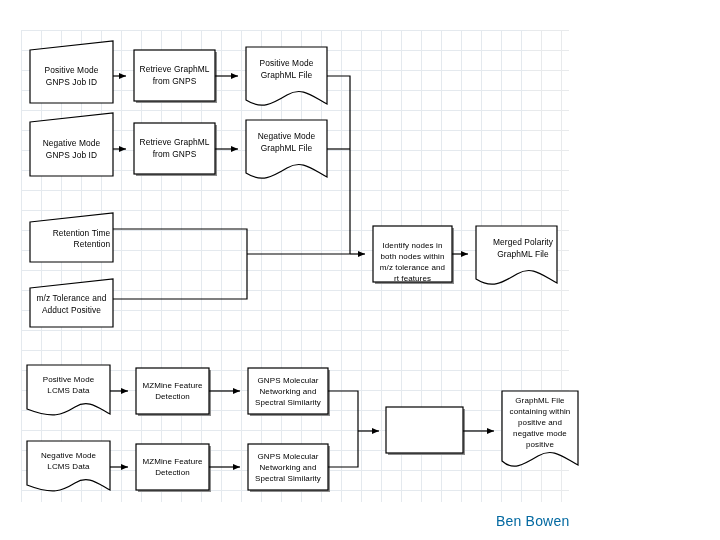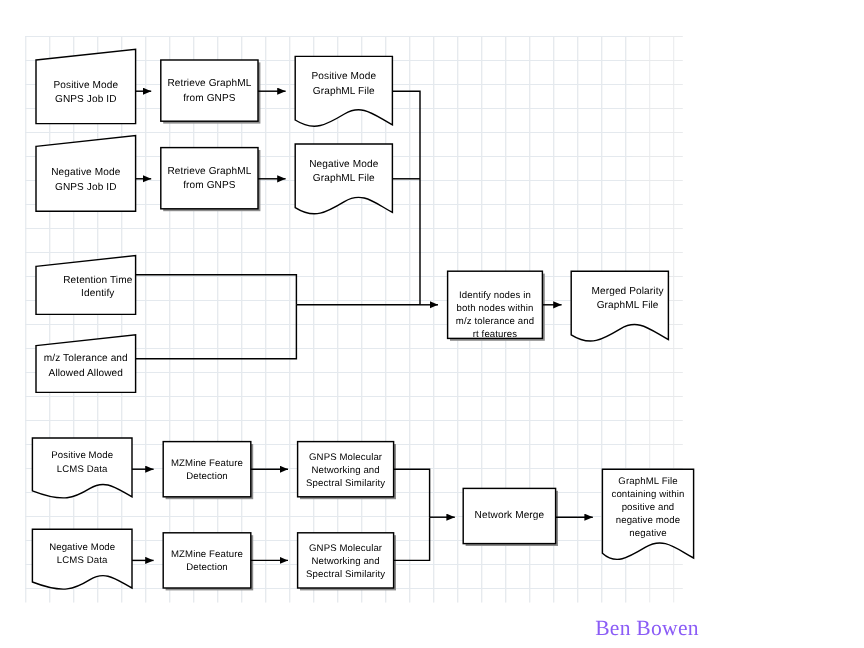--- a/index.html
+++ b/index.html
@@ -41,24 +41,23 @@
     color:#000;
     font-size:8.4px;
     line-height:11.5px;
     letter-spacing:0.1px;
     pointer-events:none;
   }
   .nodetext.small{font-size:8px;line-height:11px;}
   .signature{
     position:absolute;
     left:496px;top:513px;
-    font-size:18px;
-    color:#8b5cf6;
+    font-size:14px;
+    color:#0369a1;
     letter-spacing:0.2px;
-    font-family:Liberation Serif, serif;
   }
 </style>
 </head>
 <body>
 
 <div id="canvas">
 
   <div class="grid-bg"></div>
   <div class="grid-bg2"></div>
 
@@ -228,31 +227,31 @@
     </div>
   </div>
 
   <div class="nodetext" style="left:246px;top:120px;width:81px;height:45px;">
     <div>
       <span>Negative Mode</span><br>
       <span>GraphML File</span>
     </div>
   </div>
 
-  <div class="nodetext" style="left:30px;top:216px;width:103px;height:46px;">
+  <div class="nodetext" style="left:30px;top:216px;width:103px;height:46px;text-align:right;">
     <div>
       <span>Retention Time</span><br>
-      <span>Identify</span>
+      <span>Retention</span>
     </div>
   </div>
 
   <div class="nodetext" style="left:29px;top:282px;width:85px;height:45px;">
     <div>
       <span>m/z Tolerance and</span><br>
-      <span>Allowed Allowed</span>
+      <span>Adduct Positive</span>
     </div>
   </div>
 
   <div class="nodetext small" style="left:373px;top:226px;width:79px;height:72px;">
     <div>
       <span>Identify nodes in</span><br>
       <span>both nodes within</span><br>
       <span>m/z tolerance and</span><br>
       <span>rt features</span>
     </div>
@@ -302,31 +301,26 @@
   </div>
 
   <div class="nodetext small" style="left:248px;top:444px;width:80px;height:46px;">
     <div>
       <span>GNPS Molecular</span><br>
       <span>Networking and</span><br>
       <span>Spectral Similarity</span>
     </div>
   </div>
 
-  <div class="nodetext" style="left:386px;top:407px;width:77px;height:46px;">
-    <div>
-      <span>Network Merge</span>
-    </div>
-  </div>
 
   <div class="nodetext small" style="left:502px;top:391px;width:76px;height:62px;">
     <div>
       <span>GraphML File</span><br>
       <span>containing within</span><br>
       <span>positive and</span><br>
       <span>negative mode</span><br>
-      <span>negative</span>
+      <span>positive</span>
     </div>
   </div>
 
   <div class="signature">Ben Bowen</div>
 
 </div>
 
 </body></html>

